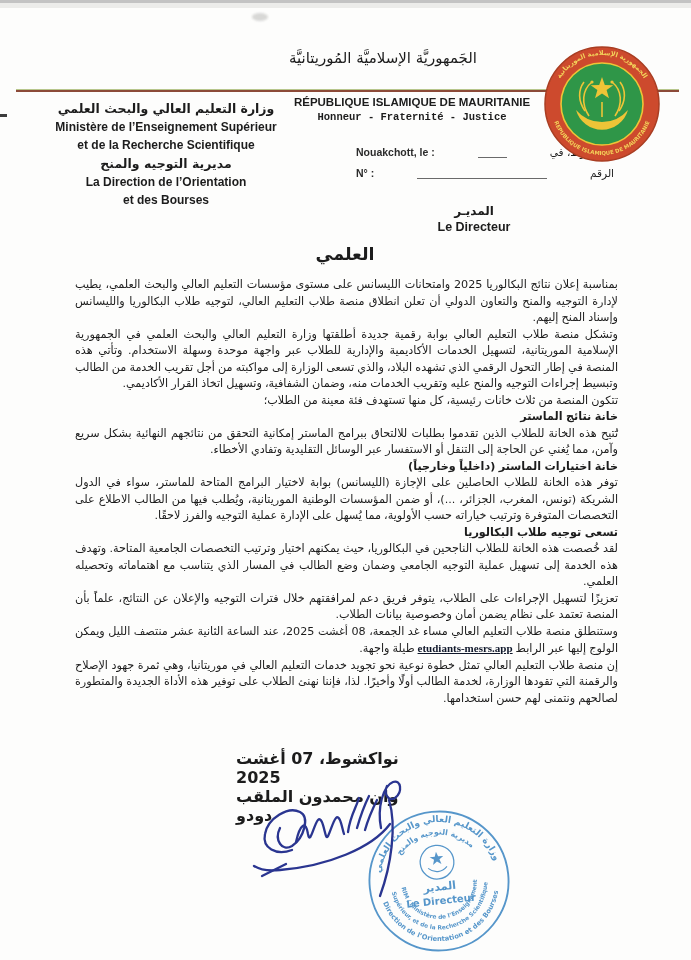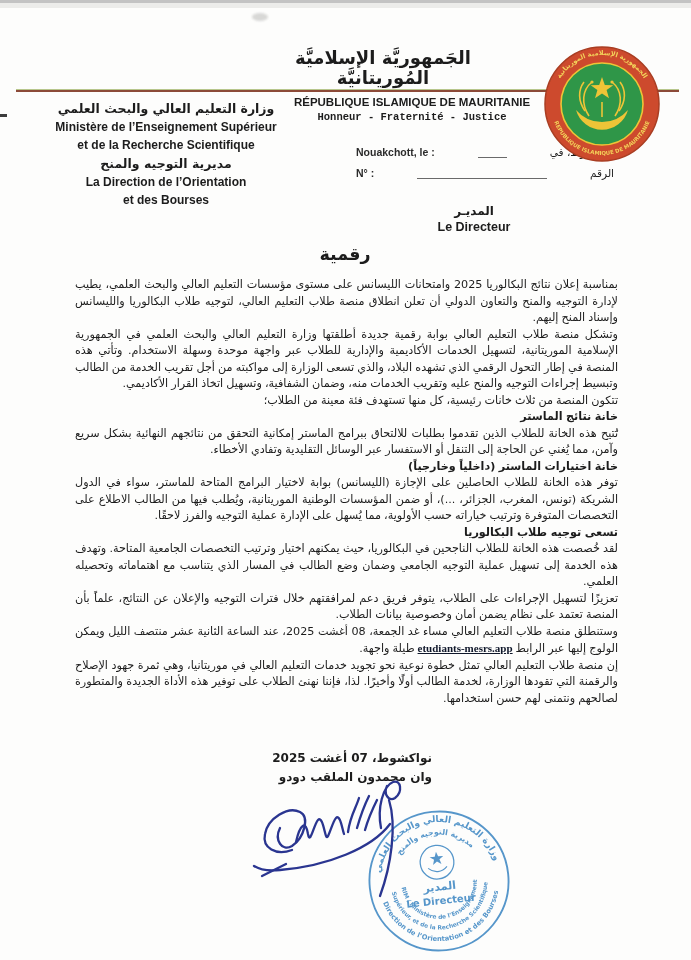--- a/index.html
+++ b/index.html
@@ -21,21 +21,21 @@
 
   
   .divider { position:absolute; left:16px; right:12px; top:89px; height:3px;
     background: linear-gradient(to bottom, #b7c68c 0%, #b7c68c 45%, #8c4a38 45%, #8c4a38 100%); z-index:1; }
 
   .hdr-left { position:absolute; left:34px; top:99px; width:264px; text-align:center; z-index:2; }
   .hdr-left .ar { font-family:"DejaVu Sans", sans-serif; font-weight:bold; font-size:12.5px; line-height:19px; }
   .hdr-left .fr { font-family:"Liberation Sans", sans-serif; font-weight:bold; font-size:12px; line-height:18px; }
 
   .hdr-center { position:absolute; left:267px; top:48px; width:232px; text-align:center; z-index:2; }
-  .hdr-center .title-ar { font-weight:bold; font-size:18px; line-height:20px; }
+  .hdr-center .title-ar { font-weight:normal; font-size:15px; line-height:20px; }
   .hdr-center .motto-ar { font-size:10.5px; margin-top:3px; }
 
   .hdr-center-fr { position:absolute; left:287px; top:95px; width:250px; text-align:center; z-index:2;
     font-family:"Liberation Sans", sans-serif; }
   .hdr-center-fr .title-fr { font-weight:bold; font-size:11.5px; line-height:14px; }
   .hdr-center-fr .motto-fr { font-weight:bold; font-size:10.5px; margin-top:2px;font-family:Liberation Mono, monospace; }
 
   .emblem { position:absolute; left:542px; top:44px; width:120px; height:120px; z-index:3; }
 
   .meta { position:absolute; left:356px; top:146px; width:258px; z-index:2; }
@@ -52,22 +52,22 @@
     font-weight:bold; font-size:17.5px; z-index:2; }
 
   
   .body-text { position:absolute; left:75px; top:277px; width:543px; z-index:2;
     direction:rtl; text-align:justify; font-size:11.2px; line-height:16.5px; word-spacing:-0.4px; }
   .body-text p { margin:0; }
   .body-text .bh { font-weight:bold; }
   .app-link { font-family:"Liberation Serif", serif; font-weight:bold; font-size:11px;
     text-decoration:underline; color:#0f172a; margin:0 3px; direction:ltr; unicode-bidi:embed; }
 
-  .closing { position:absolute; left:236px; top:749px; width:196px; text-align:right; z-index:2;
-    font-weight:bold; font-size:12px; line-height:19px; }
+  .closing { position:absolute; left:236px; top:749px; width:196px; text-align:left; z-index:2;
+    font-weight:bold; font-size:16px; line-height:19px; }
 
   .signature { position:absolute; left:230px; top:770px; width:228px; height:140px; z-index:5; }
   .stamp { position:absolute; left:360px; top:802px; width:158px; height:158px; z-index:4;
     transform:rotate(-6deg); opacity:0.93; }
 </style>
 </head>
 <body>
 
 <div class="page">
 
@@ -132,21 +132,21 @@
       <span class="fill"></span>
       <span class="ar-label">الرقم</span>
     </div>
   </div>
 
   <div class="director">
     <div class="ar">المديـر</div>
     <div class="fr">Le Directeur</div>
   </div>
 
-  <div class="announce">رقمية</div>
+  <div class="announce">العلمي</div>
 
   <div class="body-text">
     <p>بمناسبة إعلان نتائج البكالوريا 2025 وامتحانات الليسانس على مستوى مؤسسات التعليم العالي والبحث العلمي، يطيب لإدارة التوجيه والمنح والتعاون الدولي أن تعلن انطلاق منصة طلاب التعليم العالي، لتوجيه طلاب البكالوريا والليسانس وإسناد المنح إليهم.</p>
     <p>وتشكل منصة طلاب التعليم العالي بوابة رقمية جديدة أطلقتها وزارة التعليم العالي والبحث العلمي في الجمهورية الإسلامية الموريتانية، لتسهيل الخدمات الأكاديمية والإدارية للطلاب عبر واجهة موحدة وسهلة الاستخدام. وتأتي هذه المنصة في إطار التحول الرقمي الذي تشهده البلاد، والذي تسعى الوزارة إلى مواكبته من أجل تقريب الخدمة من الطالب وتبسيط إجراءات التوجيه والمنح عليه وتقريب الخدمات منه، وضمان الشفافية، وتسهيل اتخاذ القرار الأكاديمي.</p>
     <p>تتكون المنصة من ثلاث خانات رئيسية، كل منها تستهدف فئة معينة من الطلاب؛</p>
     <p class="bh">خانة نتائج الماستر</p>
     <p>تُتيح هذه الخانة للطلاب الذين تقدموا بطلبات للالتحاق ببرامج الماستر إمكانية التحقق من نتائجهم النهائية بشكل سريع وآمن، مما يُغني عن الحاجة إلى التنقل أو الاستفسار عبر الوسائل التقليدية وتفادي الأخطاء.</p>
     <p class="bh">خانة اختيارات الماستر (داخلياً وخارجياً)</p>
     <p>توفر هذه الخانة للطلاب الحاصلين على الإجازة (الليسانس) بوابة لاختيار البرامج المتاحة للماستر، سواء في الدول الشريكة (تونس، المغرب، الجزائر، ...)، أو ضمن المؤسسات الوطنية الموريتانية، ويُطلب فيها من الطالب الاطلاع على التخصصات المتوفرة وترتيب خياراته حسب الأولوية، مما يُسهل على الإدارة عملية التوجيه والفرز لاحقًا.</p>
     <p class="bh">تسعى توجيه طلاب البكالوريا</p>

